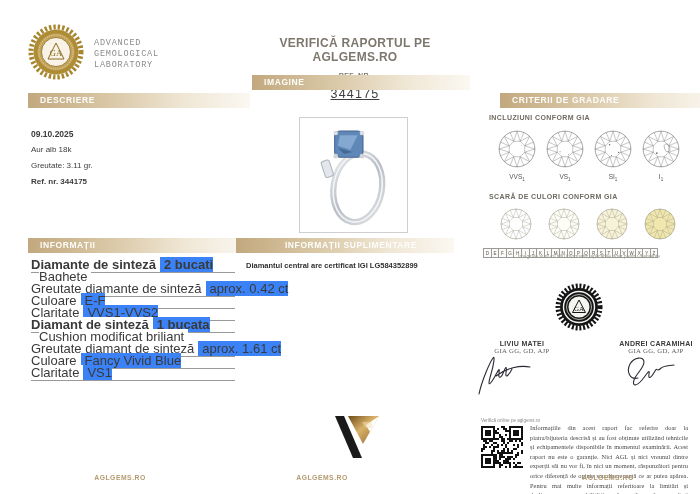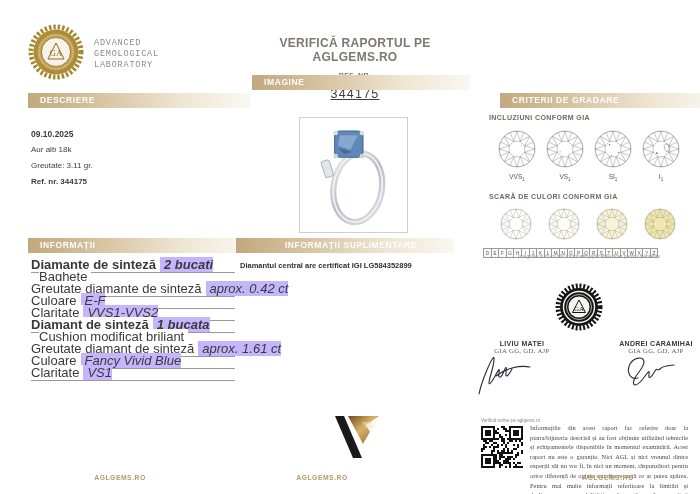--- a/index.html
+++ b/index.html
@@ -10,21 +10,21 @@
        letter-spacing:.6px;color:#fdfdfc;
        background:linear-gradient(90deg,#c2a87e 0%,#d8c6a4 35%,#efe6d4 70%,#fbf8f2 100%);}
   .brandline{font-size:8.5px;letter-spacing:.8px;color:#8b8b89;line-height:11px;font-family:Liberation Mono, monospace;}
   .desc-line{font-size:8px;color:#3c3c3c;line-height:16px;}
   .bold{font-weight:bold;}
   .sublabel{font-size:7px;font-weight:bold;letter-spacing:.4px;color:#6f6a62;}
   .inforow{display:flex;justify-content:flex-start;align-items:flex-end;
            font-size:13px;color:#3a3a3a;height:11.2px;border-bottom:.5px solid #9a9a9a;}
   .inforow.noline{border-bottom:none;margin-left:8px;}
   .inforow .lab{white-space:nowrap;background:#fff;padding-right:4px;}
-  .inforow .val{white-space:nowrap;background:#c4b5fd;padding-left:4px;font-style:italic;}
+  .inforow .val{white-space:nowrap;background:#3b82f6;padding-left:4px;}
   .gradecell{display:inline-block;text-align:center;}
   .gradelbl{font-size:6.5px;color:#555;margin-top:1px;}
   .gradelbl sub{font-size:4.5px;}
   .lettbox{display:inline-block;box-sizing:border-box;width:7.6px;height:10px;border:.5px solid #9a9a9a;
            border-right:none;font-size:4.5px;line-height:9px;text-align:center;color:#555;background:#fbfaf7;}
   .lettbox:last-child{border-right:.5px solid #9a9a9a;}
   .signame{font-size:7px;font-weight:bold;letter-spacing:.3px;color:#3a3a3a;text-align:center;}
   .sigcred{font-size:6.8px;font-family:"Liberation Serif", serif;color:#5c5c5c;text-align:center;letter-spacing:.3px;}
   .footer{font-size:6.8px;font-weight:bold;letter-spacing:.5px;color:#b49a70;}
   .disclaimer{font-size:6.4px;font-family:"Liberation Serif", serif;color:#4a4a4a;
@@ -129,21 +129,21 @@
     <rect x="33" y="12" width="27" height="25" rx="5" fill="#5f87b8" stroke="#46678f" stroke-width="1"></rect>
     <polygon points="38,16 55,16 48,30 36,26" fill="#8fb0d6" opacity=".8"></polygon>
     <polygon points="36,28 50,32 42,34" fill="#3c5e87" opacity=".7"></polygon>
     <circle cx="34" cy="14" r="2.2" fill="#d9dce0"></circle>
       <circle cx="59" cy="14" r="2.2" fill="#d9dce0"></circle>
     <circle cx="34" cy="36" r="2.2" fill="#cfd3d8"></circle>
       <circle cx="59" cy="36" r="2.2" fill="#cfd3d8"></circle>
   </svg>
 </div>
 
-<div class="abs" style="left:240px;top:261px;width:204px;font-size:7.5px;font-weight:bold;color:#2f2f2f;">Diamantul central are certificat IGI LG584352899</div>
+<div class="abs" style="left:246px;top:261px;width:204px;font-size:7.5px;font-weight:bold;color:#2f2f2f;">Diamantul central are certificat IGI LG584352899</div>
 
 <div class="abs sublabel" style="left:489px;top:114px;">INCLUZIUNI CONFORM GIA</div>
 <div class="abs" id="clarity-row" style="left:498px;top:130px;width:182px;display:flex;justify-content:space-between;">
     <div class="gradecell"><svg width="38" height="38" viewBox="-50 -50 100 100">
         <circle r="47" fill="#ffffff" stroke="#6b6b6b" stroke-width="1.6"></circle>
         <polygon points="20.325349715248308,8.419035512031975 8.419035512031977,20.325349715248308 -8.419035512031973,20.325349715248308 -20.325349715248308,8.419035512031977 -20.325349715248315,-8.419035512031963 -8.41903551203197,-20.32534971524831 8.41903551203198,-20.325349715248304 20.32534971524831,-8.41903551203197" fill="none" stroke="#6b6b6b" stroke-width="1"></polygon>
         <line x1="47" y1="0" x2="20.325349715248308" y2="8.419035512031975" stroke="#6b6b6b" stroke-width="1"></line>
         <line x1="47" y1="0" x2="20.32534971524831" y2="-8.41903551203197" stroke="#6b6b6b" stroke-width="1"></line>
         <line x1="43.422338028030474" y1="17.98612132115922" x2="20.325349715248308" y2="8.419035512031975" stroke="#6b6b6b" stroke-width="1"></line>
         <line x1="33.23401871576774" y1="33.23401871576773" x2="8.419035512031977" y2="20.325349715248308" stroke="#6b6b6b" stroke-width="1"></line>

